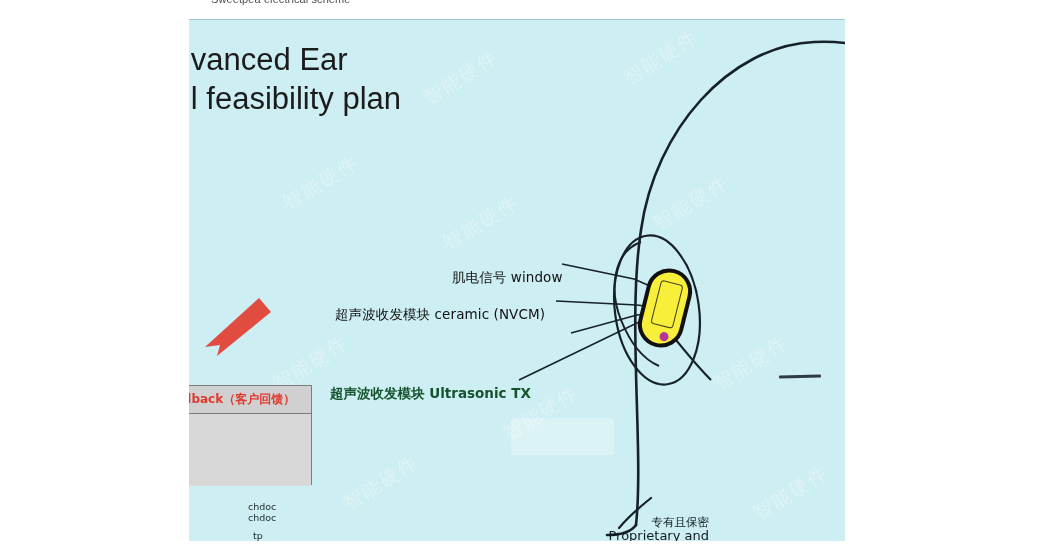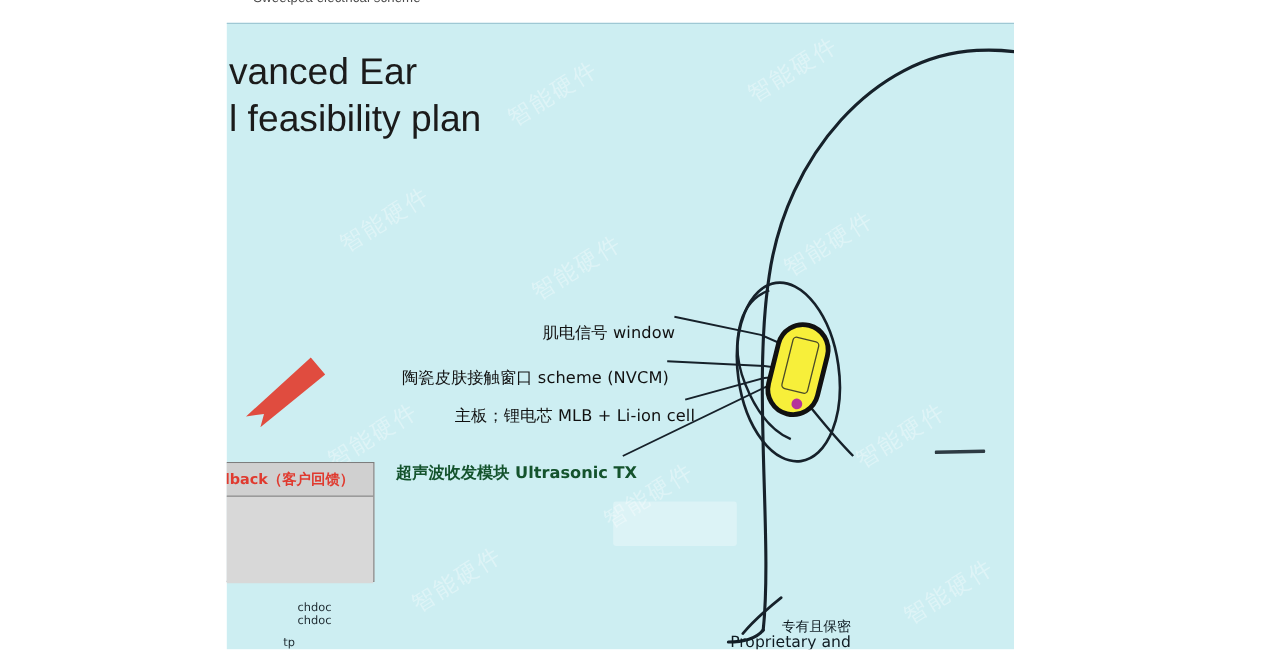--- a/index.html
+++ b/index.html
@@ -266,38 +266,37 @@
         <rect x="466" y="262" width="22" height="44" rx="3" ry="3" fill="none" stroke="#4a4a28" stroke-width="1.1"></rect>
 
         <circle cx="482" cy="316" r="4.5" fill="#b5339b"></circle>
       </g>
 
       <path d="M 430 508 C 440 496 452 486 462 478" fill="none" stroke="#16212a" stroke-width="2.2" stroke-linecap="round"></path>
     </svg>
 
     <div class="callout" style="left:263px; top:249px;">肌电信号 window</div>
 
-    <div class="callout" style="left:146px; top:286px;">陶瓷皮肤接触窗口 scheme (NVCM)</div>
-
-    <div class="callout" style="left:190px; top:318px;">主板；锂电芯 MLB + Li-ion cell</div>
+    <div class="callout" style="left:146px; top:286px;">超声波收发模块 ceramic (NVCM)</div>
+
 
     <div class="callout magenta" style="left:141px; top:365px;">超声波收发模块 Ultrasonic TX</div>
 
     <div id="right-dash"></div>
 
     <div id="feedback-panel">
       <div id="feedback-header">
         <div class="fb-text">...edback（客户回馈）</div>
       </div>
       <div id="feedback-body"></div>
     </div>
 
     <div class="edge-frag" style="left:25px; top:481px;">chdoc</div>
     <div class="edge-frag" style="left:25px; top:492px;">chdoc</div>
-    <div class="edge-frag" style="left:13px; top:510px;">tp</div>
+    <div class="edge-frag" style="left:30px; top:510px;">tp</div>
 
     <div id="confidential">
       <span class="cn">专有且保密</span>
       <span class="en">Proprietary and confidential</span>
     </div>
 
   </div>
 
   <div id="below-slide-text"></div>
 

